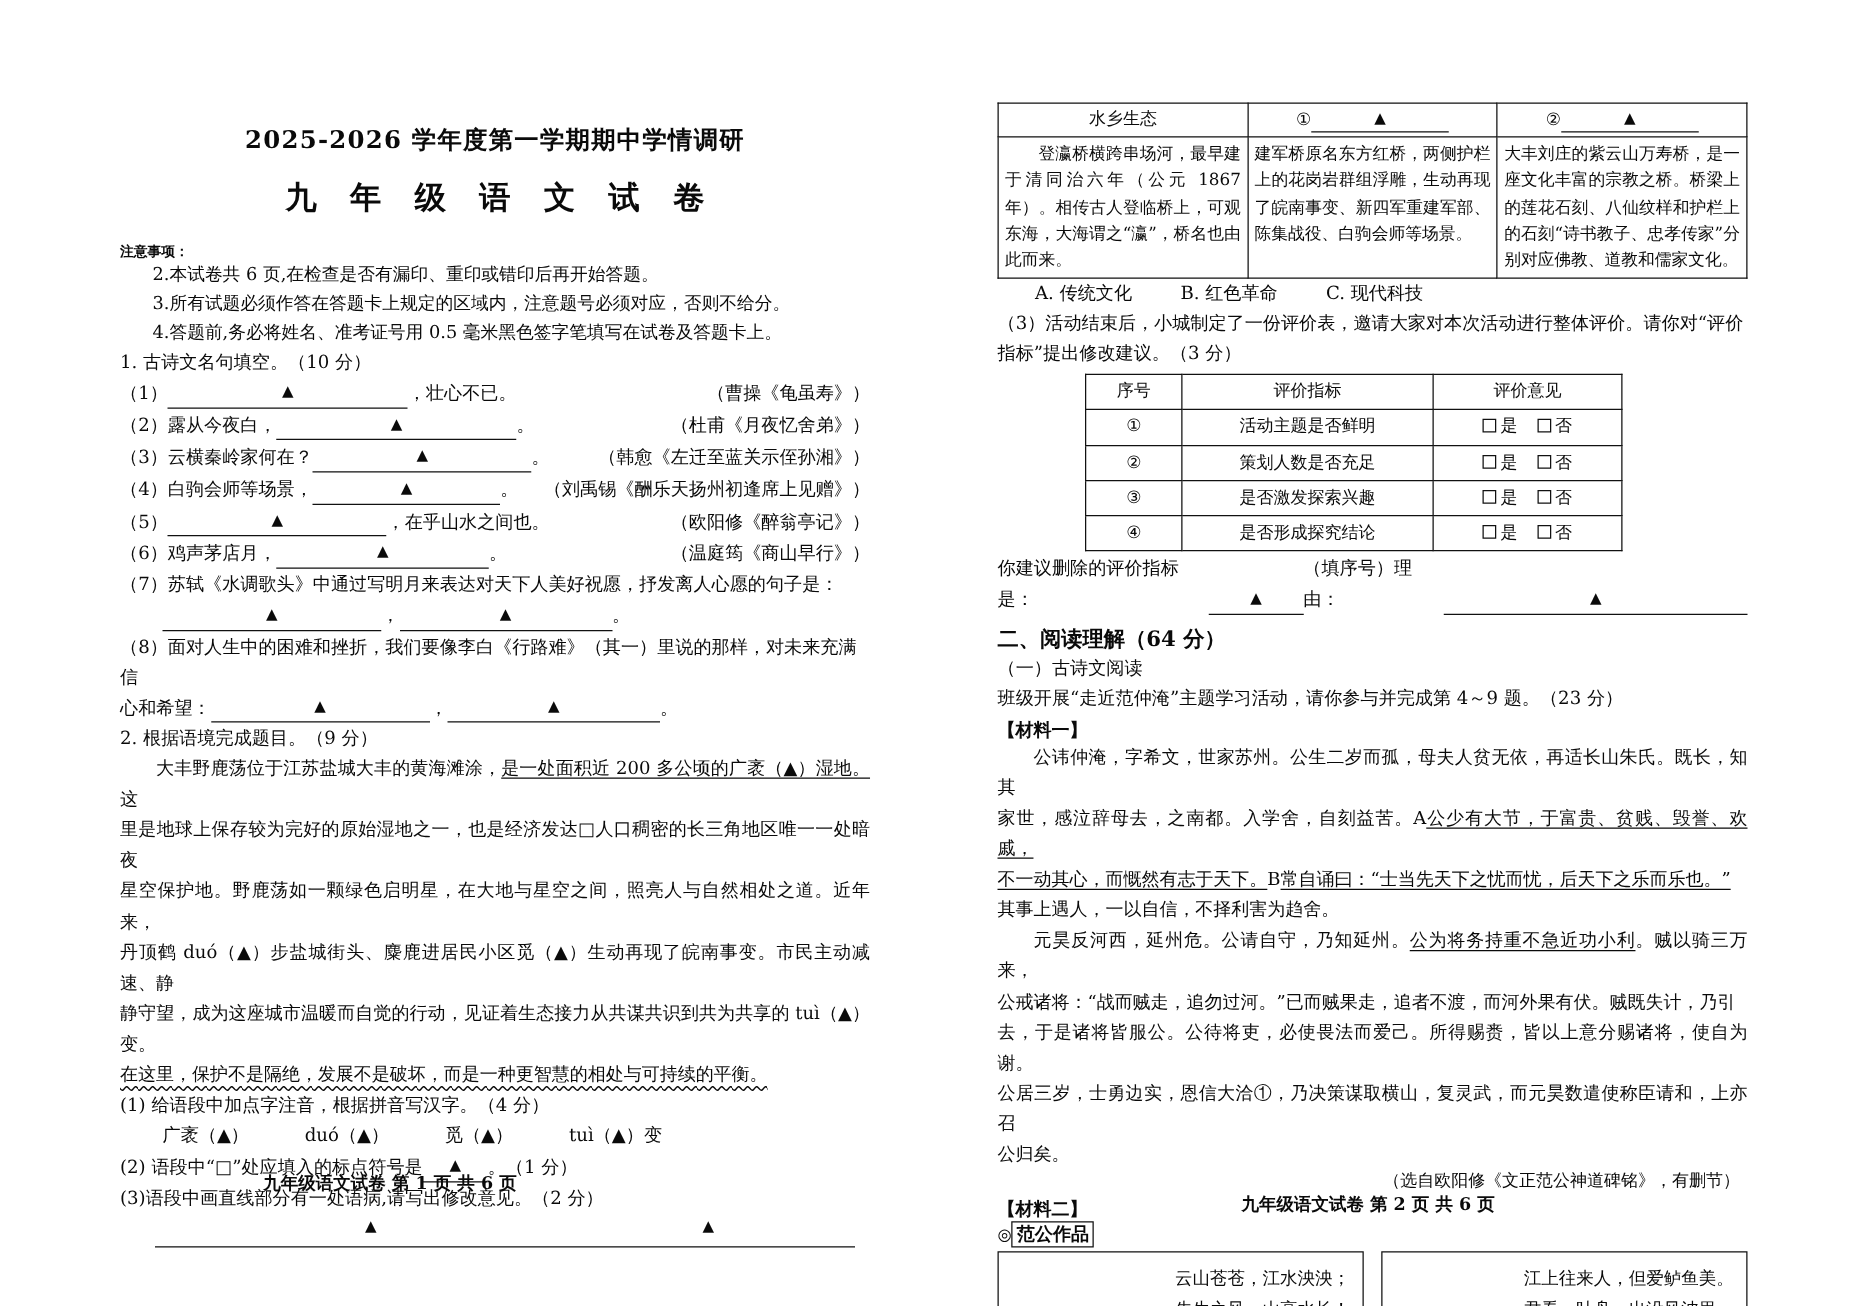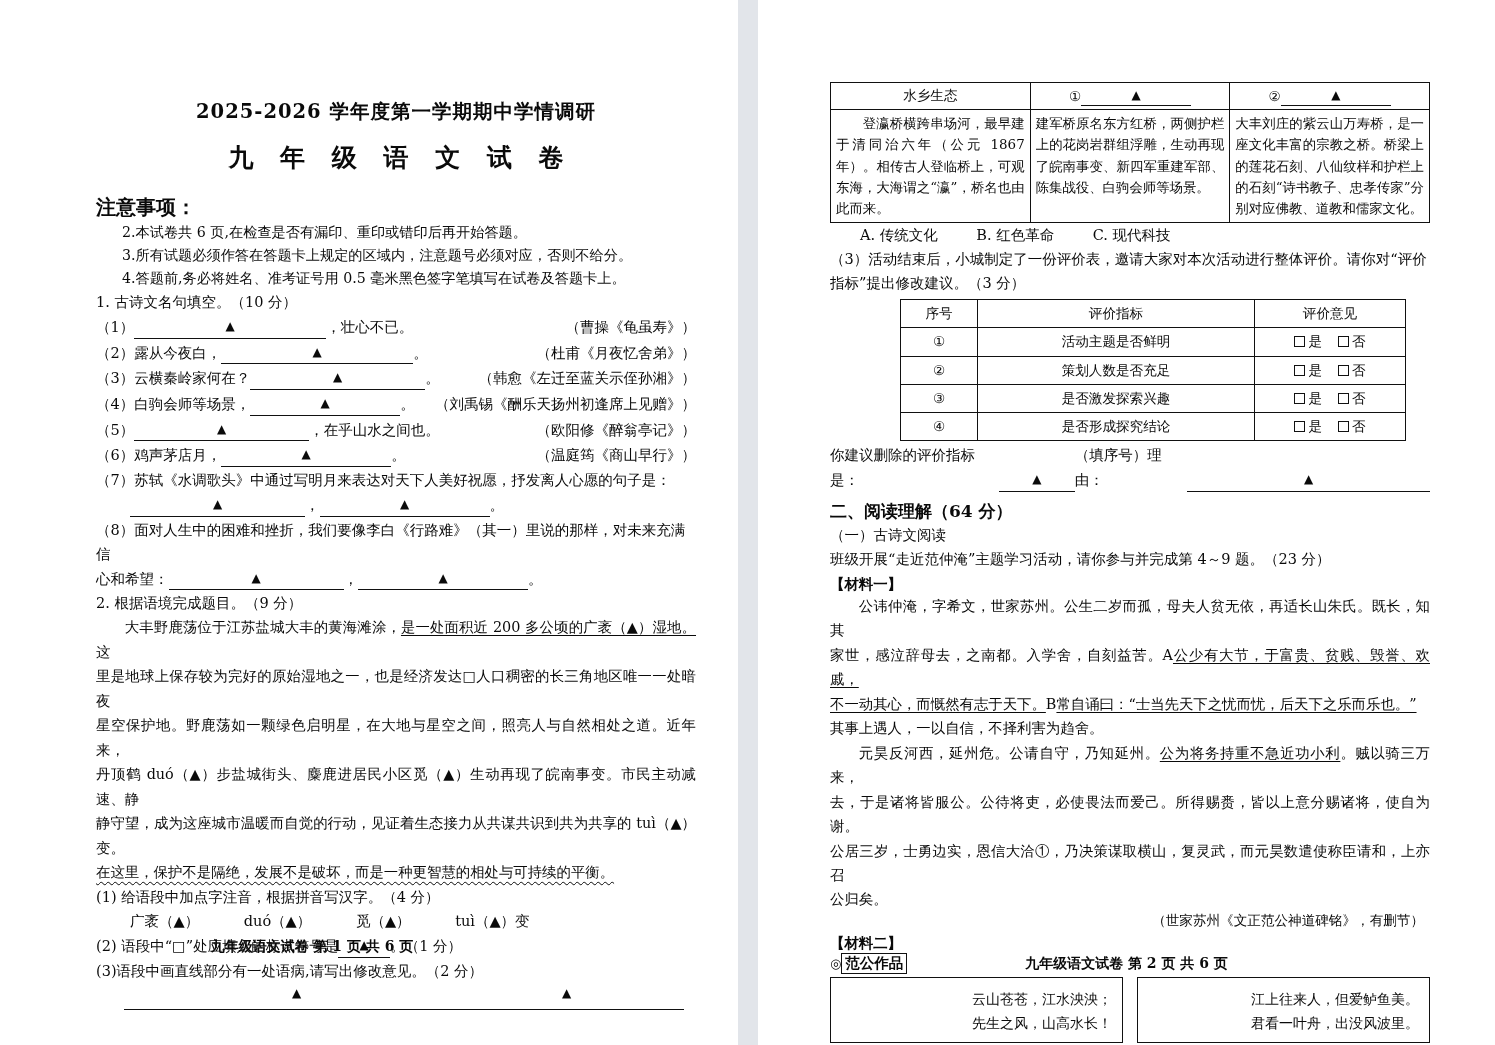--- a/index.html
+++ b/index.html
@@ -7,35 +7,35 @@
     width:1495px;height:1045px;
     background:#ffffff;
     font-family:"DejaVu Serif","Liberation Serif",serif;
     color:#0a0a0a;
     overflow:hidden;
     position:relative;
   }
   .sheet{position:absolute;top:0;bottom:0;background:#fff;}
   .page-left{left:0;width:624px;}
   .gutter{position:absolute;left:738px;top:0;width:20px;height:100%;background:#e2e5ea;}
-  .page-right{left:758px;width:737px;}
+  .page-right{left:726px;width:737px;}
 
   .inner-l{position:absolute;left:96px;top:0;width:600px;}
   .inner-r{position:absolute;left:72px;top:0;width:600px;}
 
   
   .t-title{
     text-align:center;font-weight:bold;font-size:19.5px;letter-spacing:1px;
     margin-top:98px;
   }
   .t-subtitle{
     text-align:center;font-weight:bold;font-size:25px;letter-spacing:9px;
     margin-top:16px;text-indent:9px;
   }
-  .notice-head{font-weight:bold;font-size:20px;margin-top:20px;}
+  .notice-head{font-weight:bold;font-size:11px;margin-top:20px;}
   .notice-li{font-size:14.2px;line-height:1.62;padding-left:26px;}
   .sec-head{font-weight:bold;font-size:17px;margin-top:7px;}
   .qline{font-size:14.5px;line-height:1.66;}
   .para{font-size:14.4px;line-height:1.70;text-align:justify;}
   .para.first{text-indent:2em;}
 
   .fillrow{display:flex;align-items:flex-end;font-size:14.5px;line-height:1.70;}
   .fillrow .src{margin-left:auto;white-space:nowrap;}
   .blank{
     display:inline-block;border-bottom:1px solid #111;
@@ -55,21 +55,21 @@
   .longblank .tri{position:absolute;top:2px;}
 
   table.grid{border-collapse:collapse;width:100%;font-size:13.6px;}
   table.grid td,table.grid th{border:1px solid #111;padding:3px 5px;vertical-align:top;line-height:1.56;font-weight:normal;}
 
   .bridge-tbl td{width:33.33%;}
   .bridge-tbl .hd{text-align:center;padding:2px 4px;}
   .bridge-tbl .bd{text-align:justify;font-size:13.4px;line-height:1.58;}
   .bridge-tbl .bd.ind{text-indent:2em;}
 
-  .eval-wrap{margin:4px 0 2px 70px;width:506px;}
+  .eval-wrap{margin:4px 0 2px 70px;width:430px;}
   .eval-tbl td{text-align:center;padding:2px 4px;font-size:13.6px;}
   .eval-tbl .c1{width:66px;}
   .eval-tbl .c3{width:140px;}
   .chk{display:inline-block;width:9px;height:9px;border:1px solid #111;margin-right:3px;position:relative;top:1px;}
   .opt{display:inline-block;margin:0 8px;}
 
   .poembox{border:1px solid #111;padding:9px 10px 7px;font-size:14px;line-height:1.72;}
   .poembox .ln{text-align:right;}
   .poemgrid{display:flex;gap:14px;margin-top:3px;}
   .poemgrid>div{flex:1;}
@@ -285,24 +285,25 @@
     <div class="para">
       <span>家世，感泣辞母去，之南都。入学舍，自刻益苦。A</span><span class="u-solid">公少有大节，于富贵、贫贱、毁誉、欢戚，</span>
     </div>
     <div class="para">
       <span class="u-solid">不一动其心，而慨然有志于天下。</span><span>B</span><span class="u-solid">常自诵曰：“士当先天下之忧而忧，后天下之乐而乐也。”</span>
     </div>
     <div class="para">其事上遇人，一以自信，不择利害为趋舍。</div>
     <div class="para first">
       <span>元昊反河西，延州危。公请自守，乃知延州。</span><span class="u-solid">公为将务持重不急近功小利</span><span>。贼以骑三万来，</span>
     </div>
+    <div class="para">公戒诸将：“战而贼走，追勿过河。”已而贼果走，追者不渡，而河外果有伏。贼既失计，乃引</div>
     <div class="para">去，于是诸将皆服公。公待将吏，必使畏法而爱己。所得赐赉，皆以上意分赐诸将，使自为谢。</div>
     <div class="para">公居三岁，士勇边实，恩信大洽①，乃决策谋取横山，复灵武，而元昊数遣使称臣请和，上亦召</div>
     <div class="para">公归矣。</div>
-    <div class="srcline">（世家苏州《文正范公神道碑铭》，有删节）</div>
+    <div class="srcline">（选自欧阳修《文正范公神道碑铭》，有删节）</div>
 
     <div class="mat">【材料二】</div>
     <div>
       <span class="bullet-o">◎</span><span class="tagbox">范公作品</span>
     </div>
 
     <div class="poemgrid">
       <div class="poembox">
         <div class="ln">云山苍苍，江水泱泱；</div>
         <div class="ln">先生之风，山高水长！</div>

